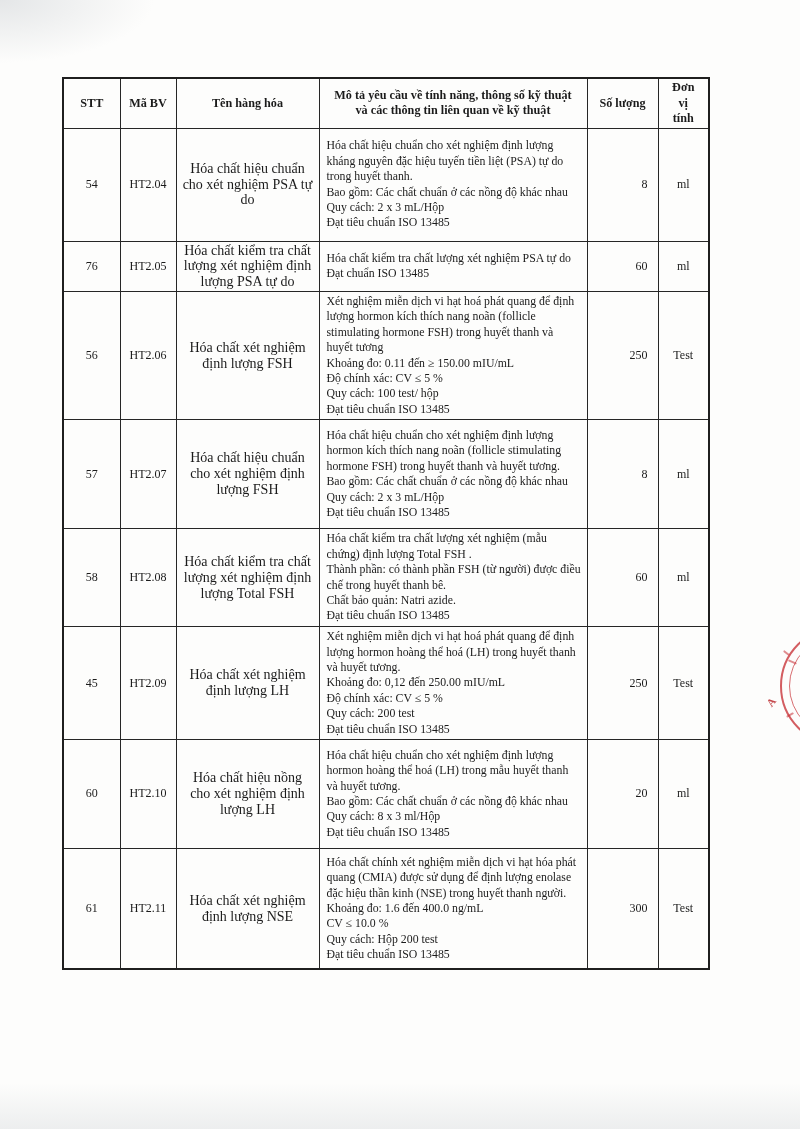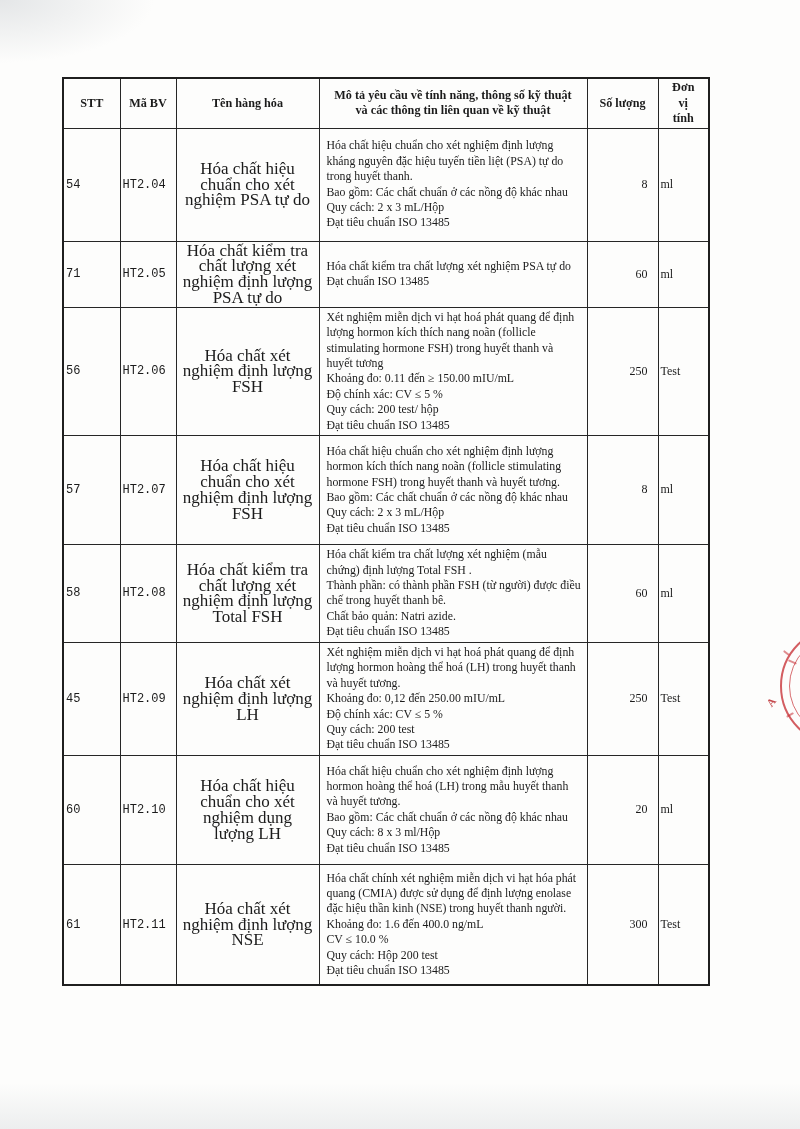--- a/index.html
+++ b/index.html
@@ -36,26 +36,26 @@
   thead tr{height:45px;}
   tbody tr:nth-child(1){height:113px;}
   tbody tr:nth-child(2){height:48px;}
   tbody tr:nth-child(3){height:125px;}
   tbody tr:nth-child(4){height:109px;}
   tbody tr:nth-child(5){height:98px;}
   tbody tr:nth-child(6){height:110px;}
   tbody tr:nth-child(7){height:109px;}
   tbody tr:nth-child(8){height:121px;}
   .items td{font-size:12px;vertical-align:middle;}
-  td.c-stt,td.c-mabv{text-align:left;padding:8px 2px;font-family:Liberation Mono, monospace;}
-  td.c-ten{text-align:center;padding:1px 5px;font-size:17px;line-height:15.8px;}
+  td.c-stt,td.c-mabv{text-align:center;padding:8px 2px;}
+  td.c-ten{text-align:center;padding:1px 5px;font-size:14px;line-height:15.8px;}
   td.c-mota{padding:2px 5px 2px 7px;font-size:11.8px;line-height:15.4px;vertical-align:middle;}
   td.c-mota .desc-line{margin:0;}
   td.c-sl{text-align:right;padding:1px 10px 1px 2px;}
-  td.c-dv{text-align:left;padding:1px 2px;}
+  td.c-dv{text-align:center;padding:1px 2px;}
 
   
   .stamp-ring-outer{
     position:absolute;left:780px;top:626px;width:120px;height:120px;
     border-radius:50%;border:2.2px solid rgba(199,48,52,.78);
     box-sizing:border-box;pointer-events:none;
   }
   .stamp-ring-inner{
     position:absolute;left:789px;top:635px;width:102px;height:102px;
     border-radius:50%;border:1.6px solid rgba(199,48,52,.70);
@@ -107,39 +107,39 @@
         <td class="c-mota">
           <div class="desc-line">Hóa chất hiệu chuẩn cho xét nghiệm định lượng kháng nguyên đặc hiệu tuyến tiền liệt (PSA) tự do trong huyết thanh.</div>
           <div class="desc-line">Bao gồm: Các chất chuẩn ở các nồng độ khác nhau</div>
           <div class="desc-line">Quy cách: 2 x 3 mL/Hộp</div>
           <div class="desc-line">Đạt tiêu chuẩn ISO 13485</div>
         </td>
         <td class="c-sl">8</td>
         <td class="c-dv">ml</td>
       </tr>
       <tr>
-        <td class="c-stt">71</td>
+        <td class="c-stt">76</td>
         <td class="c-mabv">HT2.05</td>
         <td class="c-ten">Hóa chất kiểm tra chất lượng xét nghiệm định lượng PSA tự do</td>
         <td class="c-mota">
           <div class="desc-line">Hóa chất kiểm tra chất lượng xét nghiệm PSA tự do</div>
           <div class="desc-line">Đạt chuẩn  ISO 13485</div>
         </td>
         <td class="c-sl">60</td>
         <td class="c-dv">ml</td>
       </tr>
       <tr>
         <td class="c-stt">56</td>
         <td class="c-mabv">HT2.06</td>
         <td class="c-ten">Hóa chất xét nghiệm định lượng FSH</td>
         <td class="c-mota">
           <div class="desc-line">Xét nghiệm miễn dịch vi hạt hoá phát quang để định lượng hormon kích thích nang noãn (follicle stimulating hormone FSH) trong huyết thanh và huyết tương</div>
           <div class="desc-line">Khoảng đo:  0.11 đến ≥ 150.00 mIU/mL</div>
           <div class="desc-line">Độ chính xác: CV ≤ 5 %</div>
-          <div class="desc-line">Quy cách: 200 test/ hộp</div>
+          <div class="desc-line">Quy cách: 100 test/ hộp</div>
           <div class="desc-line">Đạt tiêu chuẩn ISO 13485</div>
         </td>
         <td class="c-sl">250</td>
         <td class="c-dv">Test</td>
       </tr>
       <tr>
         <td class="c-stt">57</td>
         <td class="c-mabv">HT2.07</td>
         <td class="c-ten">Hóa chất hiệu chuẩn cho xét nghiệm định lượng FSH</td>
         <td class="c-mota">
@@ -174,21 +174,21 @@
           <div class="desc-line">Độ chính xác: CV ≤  5 %</div>
           <div class="desc-line">Quy cách: 200 test</div>
           <div class="desc-line">Đạt tiêu chuẩn ISO 13485</div>
         </td>
         <td class="c-sl">250</td>
         <td class="c-dv">Test</td>
       </tr>
       <tr>
         <td class="c-stt">60</td>
         <td class="c-mabv">HT2.10</td>
-        <td class="c-ten">Hóa chất hiệu chuẩn cho xét nghiệm dụng lượng LH</td>
+        <td class="c-ten">Hóa chất hiệu nồng cho xét nghiệm định lượng LH</td>
         <td class="c-mota">
           <div class="desc-line">Hóa chất hiệu chuẩn cho xét nghiệm định lượng hormon hoàng thể hoá (LH) trong mẫu huyết thanh và huyết tương.</div>
           <div class="desc-line">Bao gồm: Các chất chuẩn ở các nồng độ khác nhau</div>
           <div class="desc-line">Quy cách: 8 x 3 ml/Hộp</div>
           <div class="desc-line">Đạt tiêu chuẩn ISO 13485</div>
         </td>
         <td class="c-sl">20</td>
         <td class="c-dv">ml</td>
       </tr>
       <tr>

